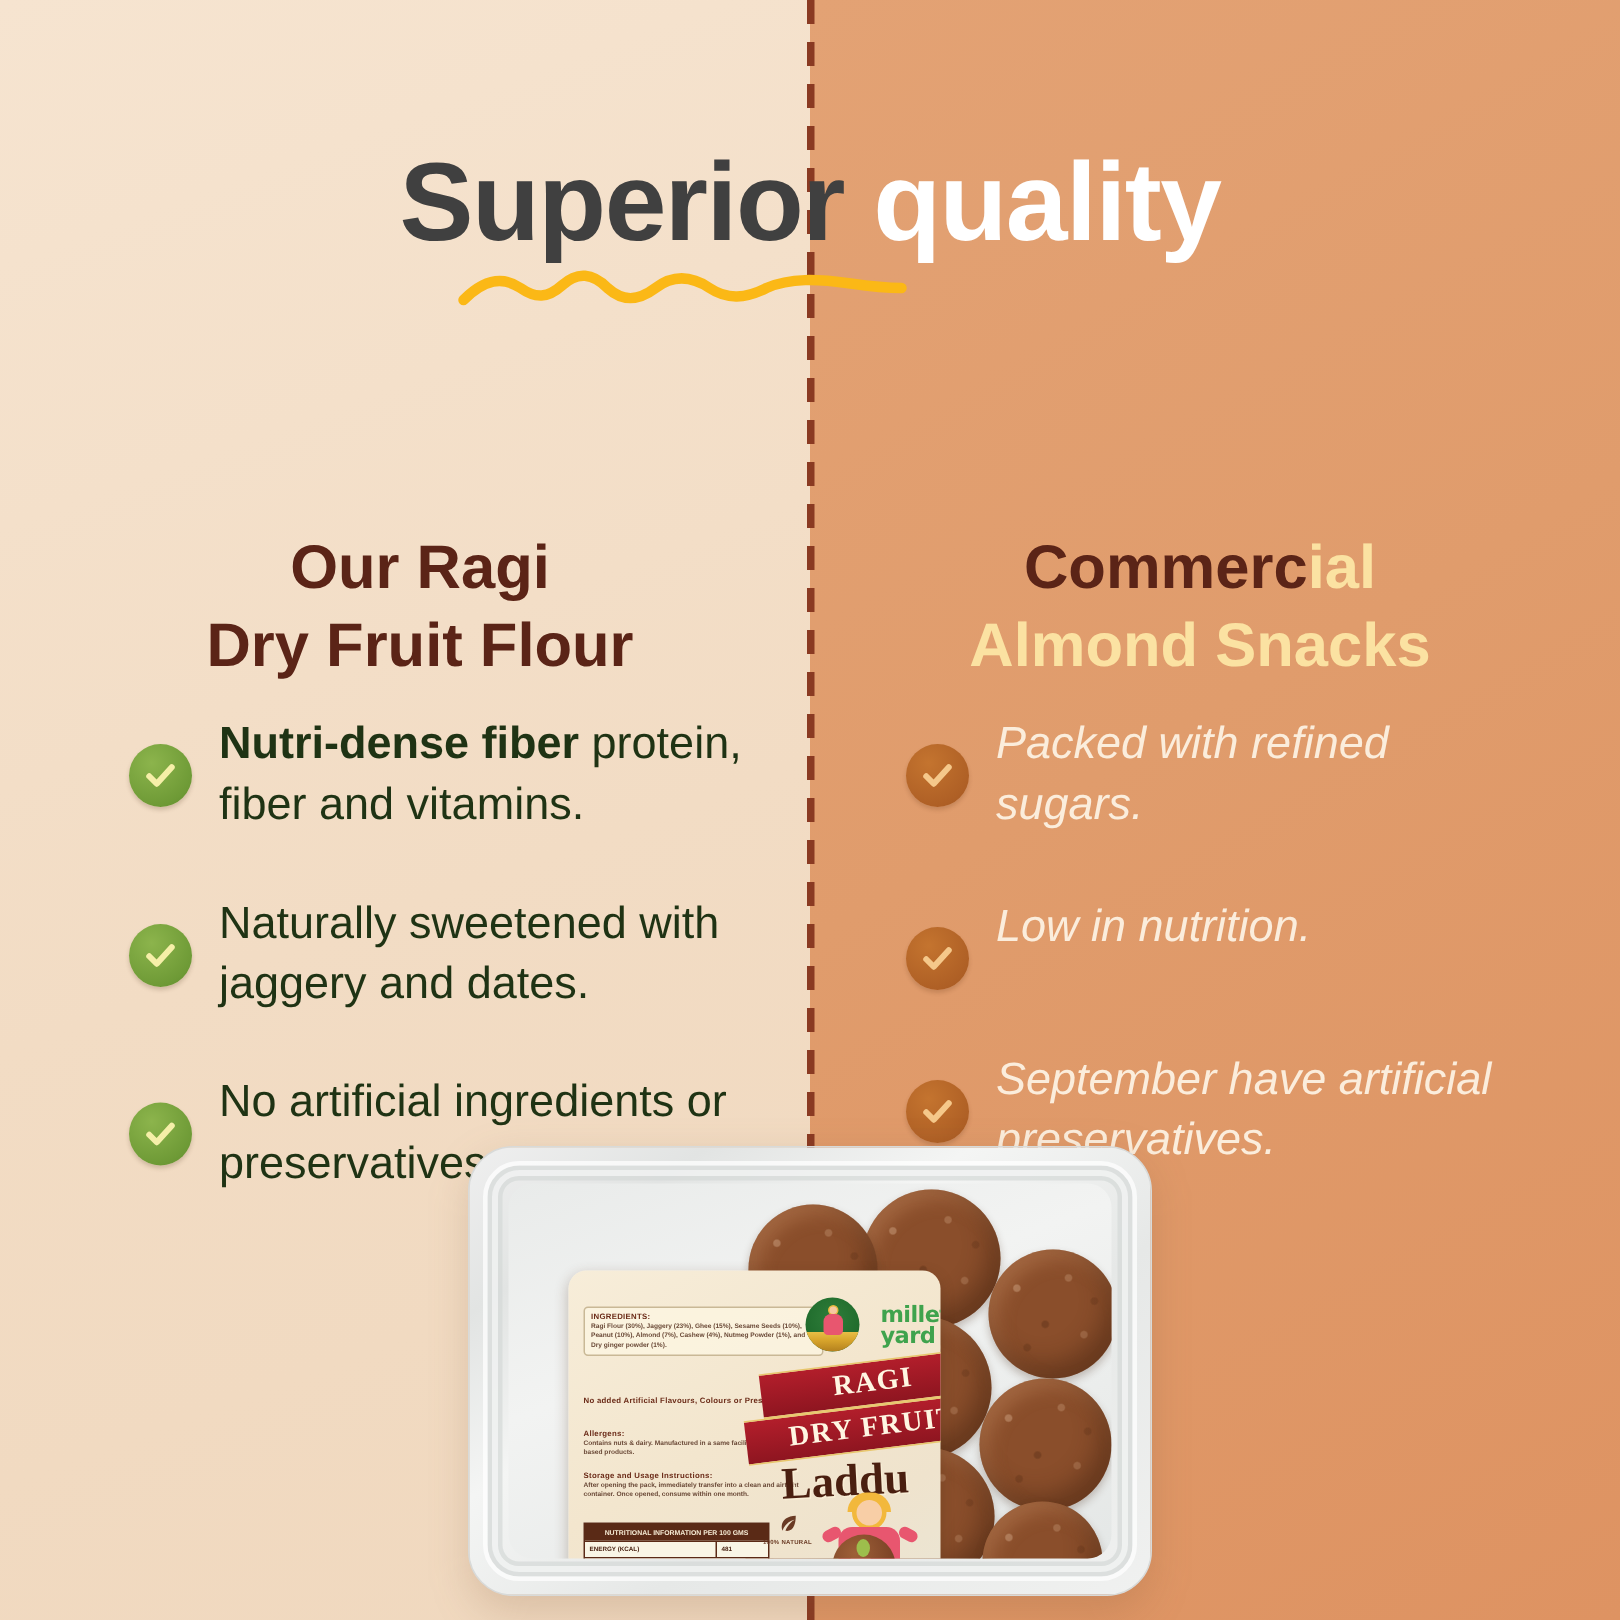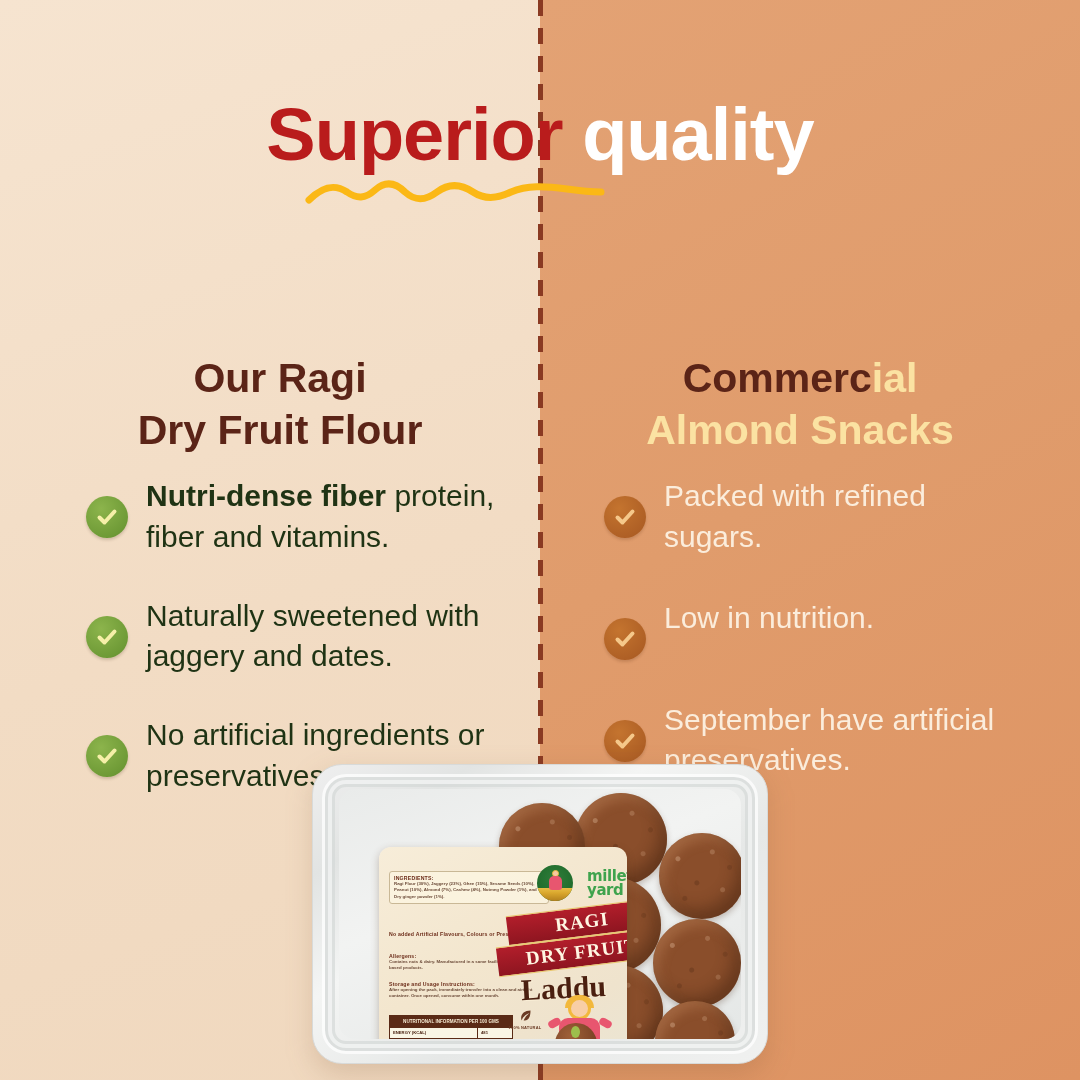--- a/index.html
+++ b/index.html
@@ -35,21 +35,21 @@
 
   
   .headline {
     position: absolute; top: 96px; left: 0; width: 1080px;
     text-align: center;
     font-size: 74px; font-weight: 700; letter-spacing: -1px;
     line-height: 1.06;
     z-index: 6;
     white-space: nowrap;
   }
-  .headline .t1 { color: #b91c1c; }
+  .headline .t1 { color: #404040; }
   .headline .t2 { color: #FFFFFF; }
 
   .squiggle {
     position: absolute; left: 305px; top: 172px;
     width: 300px; height: 34px; z-index: 6;
   }
 
   
   .col-head {
     position: absolute; top: 352px;
@@ -57,21 +57,21 @@
     text-align: center; z-index: 6;
   }
   .col-head.left  { left: 40px;  width: 480px; color: #5B2417; }
   .col-head.right { left: 560px; width: 480px; }
   .col-head.right .c-dark { color: #5B2417; }
   .col-head.right .c-light { color: #FBE2A2; }
 
   
   .bullets { position: absolute; top: 476px; z-index: 6; }
   .bullets.left  { left: 86px;  width: 450px; }
-  .bullets.right { left: 604px; width: 420px; }
+  .bullets.right { left: 604px; width: 420px; font-style: italic; }
 
   .bullet { position: relative; display: flex; align-items: flex-start; }
   .bullets.left  .bullet { margin-bottom: 38px; }
   .bullets.right .bullet { margin-bottom: 40px; }
 
   .check {
     flex: 0 0 auto;
     width: 42px; height: 42px; border-radius: 50%;
     margin-top: 20px;
     display: flex; align-items: center; justify-content: center;

